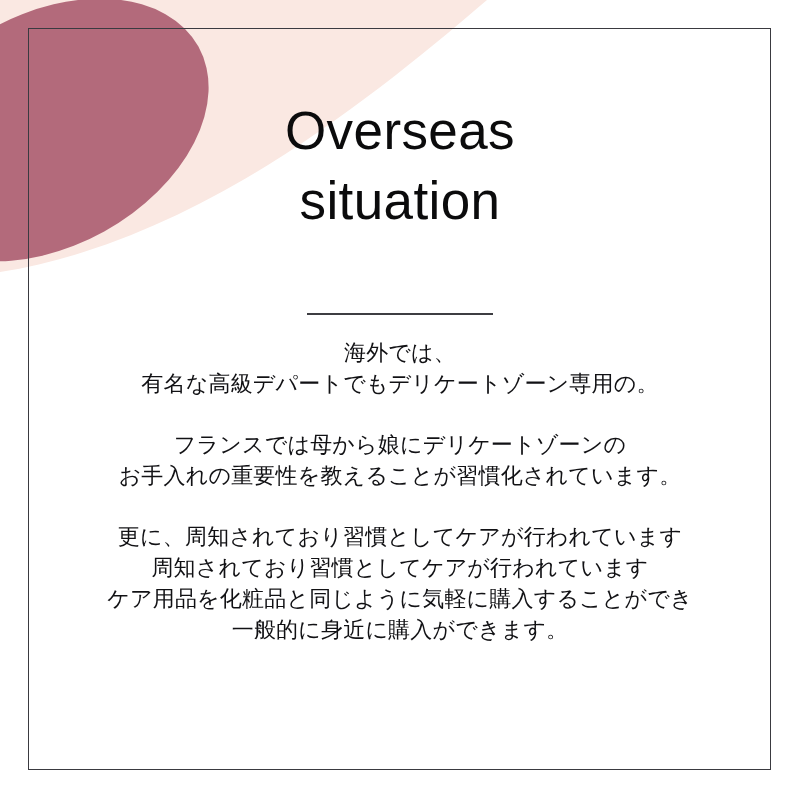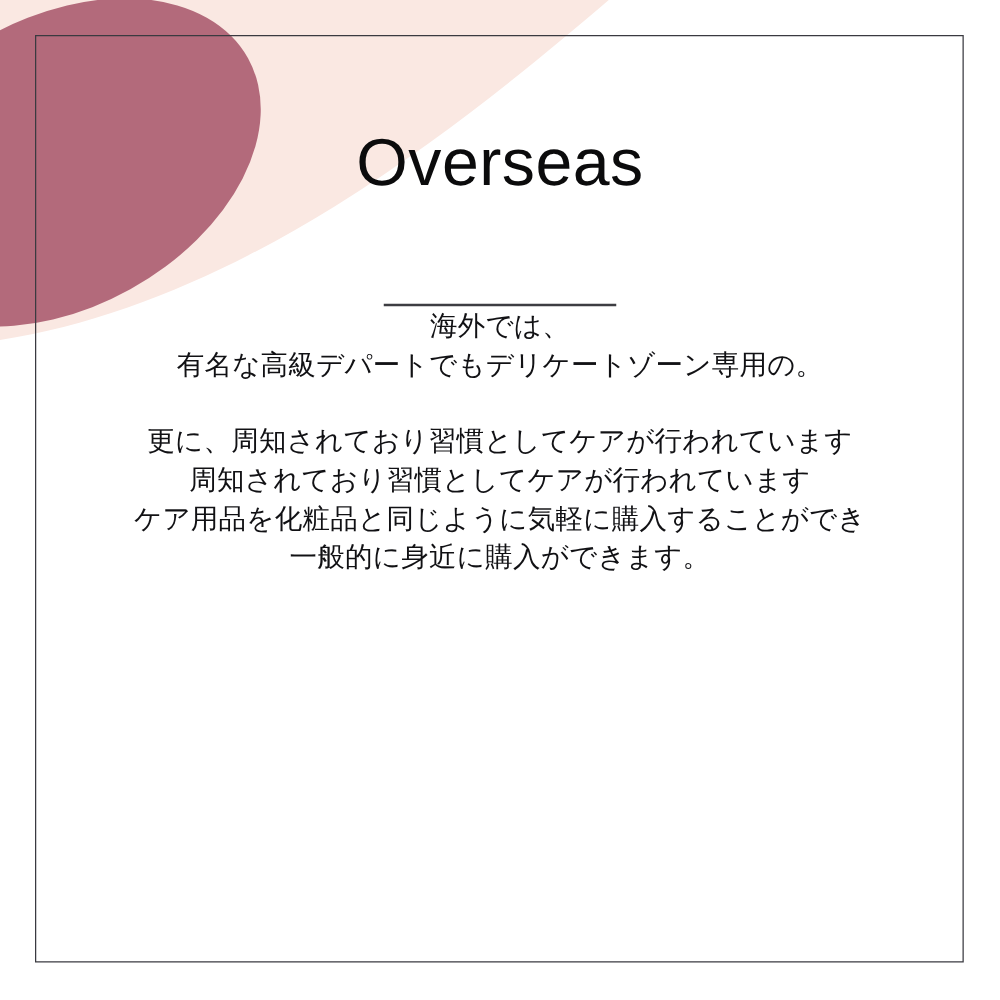--- a/index.html
+++ b/index.html
@@ -71,20 +71,21 @@
   }
 
   #divider {
     margin-top: 41px;
     width: 186px;
     height: 0;
     border-top: 2px solid #3d3d42;
   }
 
   #body-block {
+    margin-top: 22px;
     text-align: center;
     font-family: "Liberation Serif", "DejaVu Serif", serif;
     font-size: 22px;
     line-height: 31px;
     color: #111114;
     letter-spacing: 0.2px;
   }
   .para {
     margin: 0;
   }
@@ -107,31 +108,36 @@
 
     <ellipse cx="48" cy="130" rx="172" ry="116" transform="rotate(-29 48 130)" fill="#B36A7B"></ellipse>
   </svg>
 
   <div id="frame"></div>
 
   <div id="content">
 
     <h1 id="title-block">
       <span class="tline">Overseas</span>
+      <span class="tline">situation</span>
     </h1>
 
     <div id="divider"></div>
 
     <div id="body-block">
 
       <p class="para">
         <span class="bline">海外では、</span>
         <span class="bline">有名な高級デパートでもデリケートゾーン専用の。</span>
       </p>
 
+      <p class="para">
+        <span class="bline">フランスでは母から娘にデリケートゾーンの</span>
+        <span class="bline">お手入れの重要性を教えることが習慣化されています。</span>
+      </p>
 
       <p class="para">
         <span class="bline">更に、周知されており習慣としてケアが行われています</span>
         <span class="bline">周知されており習慣としてケアが行われています</span>
         <span class="bline">ケア用品を化粧品と同じように気軽に購入することができ</span>
         <span class="bline">一般的に身近に購入ができます。</span>
       </p>
 
     </div>
   </div>

